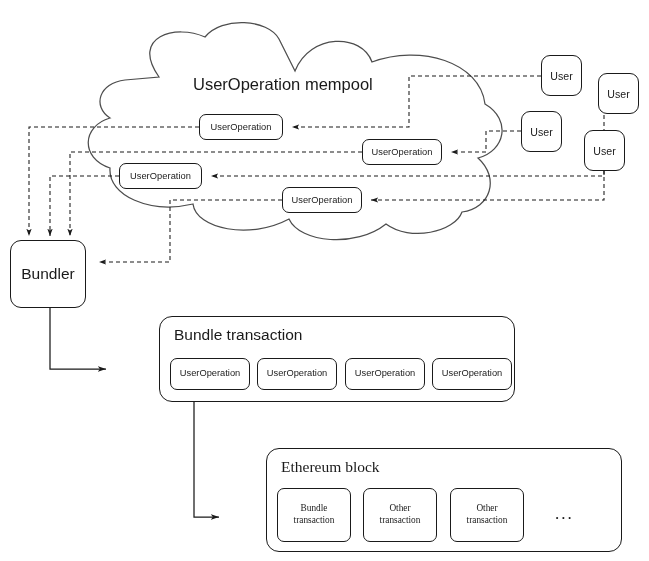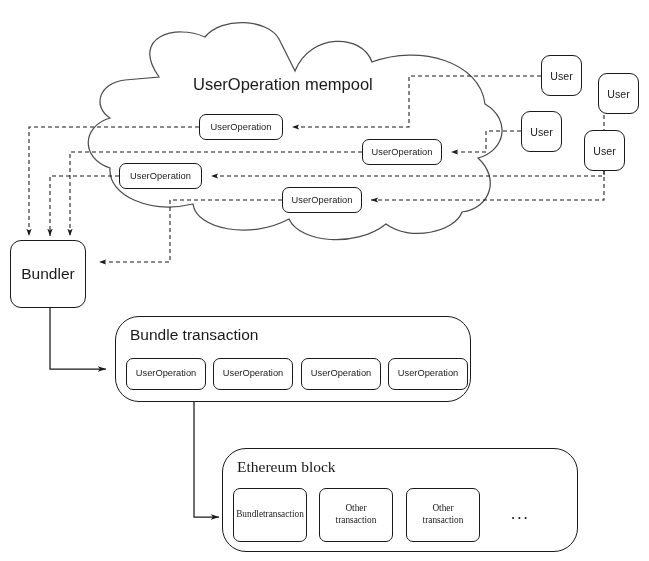--- a/index.html
+++ b/index.html
@@ -13,21 +13,21 @@
 
   .node{position:absolute;box-sizing:border-box;background:#ffffff;
         border:1.15px solid #1a1a1a;display:flex;align-items:center;
         justify-content:center;text-align:right;}
 
   .uop{border-radius:7px;font-size:9.3px;color:#1a1a1a;letter-spacing:.05px;}
   .user{border-radius:9px;font-size:10.6px;color:#1a1a1a;}
   .bundler{border-radius:11px;font-size:15.5px;color:#1a1a1a;}
 
   .container{position:absolute;box-sizing:border-box;background:#ffffff;
-             border:1.3px solid #1a1a1a;border-radius:24px;}
+             border:1.3px solid #1a1a1a;border-radius:13px;margin-left:44px;}
   .container .ctitle{position:absolute;left:14px;top:9px;font-size:15.5px;color:#1a1a1a;}
 
   .slot{position:absolute;box-sizing:border-box;background:#ffffff;
         border:1.1px solid #1a1a1a;border-radius:7px;
         display:flex;align-items:center;justify-content:center;text-align:center;
         font-size:9.3px;color:#1a1a1a;line-height:1.25;}
 
   .cloudtitle{position:absolute;font-size:16.5px;color:#1a1a1a;white-space:nowrap;margin-top:12px;}
   .dots{position:absolute;font-size:17px;color:#1a1a1a;letter-spacing:2px;}
 </style>
@@ -122,21 +122,21 @@
     <div class="ctitle">Bundle transaction</div>
     <div class="slot" style="left:10px;top:41px;width:80px;height:32px;">UserOperation</div>
     <div class="slot" style="left:97px;top:41px;width:80px;height:32px;">UserOperation</div>
     <div class="slot" style="left:185px;top:41px;width:80px;height:32px;">UserOperation</div>
     <div class="slot" style="left:272px;top:41px;width:80px;height:32px;">UserOperation</div>
   </div>
 
   <div class="container" style="left:222px;top:448px;width:356px;height:104px;font-family:Liberation Serif, serif;">
     <div class="ctitle">Ethereum block</div>
 
-    <div class="slot" style="left:10px;top:39px;width:74px;height:54px;">
+    <div class="slot" style="left:10px;top:39px;width:74px;height:54px;flex-direction:column;">
       <span>Bundle</span>
       <span>transaction</span>
     </div>
 
     <div class="slot" style="left:96px;top:39px;width:74px;height:54px;flex-direction:column;">
       <span>Other</span>
       <span>transaction</span>
     </div>
 
     <div class="slot" style="left:183px;top:39px;width:74px;height:54px;flex-direction:column;">

